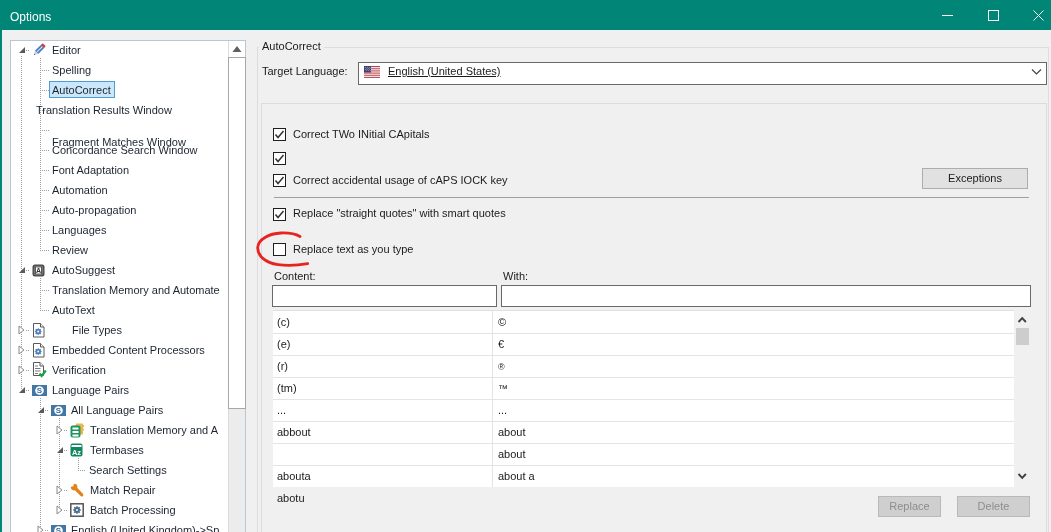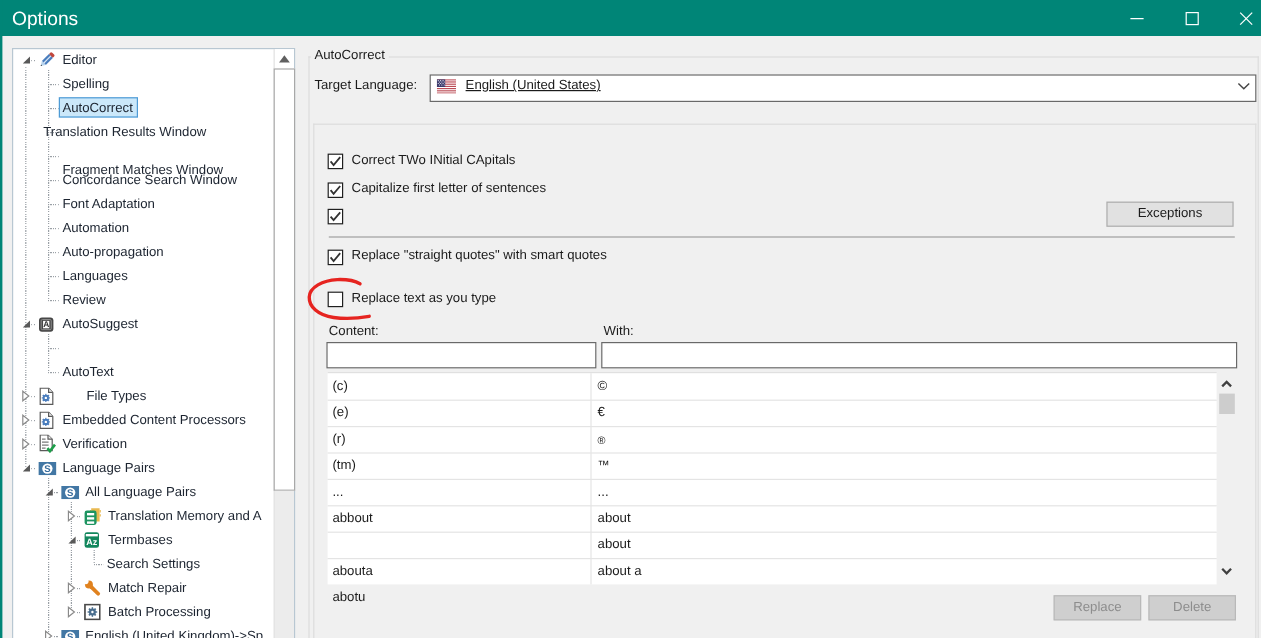--- a/index.html
+++ b/index.html
@@ -1,21 +1,21 @@
 <!DOCTYPE html>
 <html><head>
 <meta charset="utf-8">
 <style>
   html,body{margin:0;padding:0;}
   body{width:1051px;height:532px;overflow:hidden;font-family:"Liberation Sans",sans-serif;font-size:11px;color:#1b1b1b;background:#f0f0f0;}
   .win{position:relative;width:1051px;height:532px;background:#f0f0f0;}
   .abs{position:absolute;}
   
   .titlebar{position:absolute;left:0;top:0;width:1051px;height:30px;background:#008577;}
-  .title{position:absolute;left:10px;top:10px;color:#fff;font-size:16px;line-height:14px;}
+  .title{position:absolute;left:10px;top:10px;color:#fff;font-size:12px;line-height:14px;}
   
   .edgeL{position:absolute;left:0;top:0;width:2px;height:532px;background:#008577;}
   
   .tree{position:absolute;left:10px;top:40px;width:236px;height:500px;background:#fff;border:1px solid #b8c7d2;box-sizing:border-box;}
   .trow{position:absolute;white-space:nowrap;color:#1c2430;line-height:14px;}
   #treeitems{position:absolute;left:0;top:0;width:228px;height:532px;overflow:hidden;}
   .dotv{position:absolute;width:1px;background-image:repeating-linear-gradient(to bottom,#9aa0a6 0,#9aa0a6 1px,transparent 1px,transparent 2px);}
   .doth{position:absolute;height:1px;background-image:repeating-linear-gradient(to right,#9aa0a6 0,#9aa0a6 1px,transparent 1px,transparent 2px);}
   .sel{position:absolute;background:#cbe8fa;border:1px solid #4f9bd5;box-sizing:border-box;}
   
@@ -246,20 +246,21 @@
   <div class="trow" style="left:52px;top:83px;">AutoCorrect</div>
   <div class="trow" style="left:36px;top:103px;">Translation Results Window</div>
   <div class="trow" style="left:52px;top:123px;margin-top:12px;">Fragment Matches Window</div>
   <div class="trow" style="left:52px;top:143px;">Concordance Search Window</div>
   <div class="trow" style="left:52px;top:163px;">Font Adaptation</div>
   <div class="trow" style="left:52px;top:183px;">Automation</div>
   <div class="trow" style="left:52px;top:203px;">Auto-propagation</div>
   <div class="trow" style="left:52px;top:223px;">Languages</div>
   <div class="trow" style="left:52px;top:243px;">Review</div>
   <div class="trow" style="left:52px;top:263px;">AutoSuggest</div>
+  <div class="trow" style="left:52px;top:283px;">Translation Memory and Automate</div>
   <div class="trow" style="left:52px;top:303px;">AutoText</div>
   <div class="trow" style="left:52px;top:323px;margin-left:20px;">File Types</div>
   <div class="trow" style="left:52px;top:343px;">Embedded Content Processors</div>
   <div class="trow" style="left:52px;top:363px;">Verification</div>
   <div class="trow" style="left:52px;top:383px;">Language Pairs</div>
   <div class="trow" style="left:71px;top:403px;">All Language Pairs</div>
   <div class="trow" style="left:90px;top:423px;">Translation Memory and A</div>
   <div class="trow" style="left:90px;top:443px;">Termbases</div>
   <div class="trow" style="left:89px;top:463px;">Search Settings</div>
   <div class="trow" style="left:90px;top:483px;">Match Repair</div>
@@ -318,26 +319,26 @@
   <div class="cb" style="left:273px;top:128px;"></div>
   <svg class="abs" style="left:273px;top:128px" width="13" height="13">
       <polyline points="2.5,6.5 5,9.5 10.5,3" fill="none" stroke="#333333" stroke-width="1.5"></polyline>
     </svg>
   <div class="lab" style="left:293px;top:127px;">Correct TWo INitial CApitals</div>
 
   <div class="cb" style="left:273px;top:152px;"></div>
   <svg class="abs" style="left:273px;top:152px" width="13" height="13">
       <polyline points="2.5,6.5 5,9.5 10.5,3" fill="none" stroke="#333333" stroke-width="1.5"></polyline>
     </svg>
-  <div class="lab" style="left:293px;top:150px;">Capitalize first letter of sentences</div>
 
   <div class="cb" style="left:273px;top:174px;"></div>
   <svg class="abs" style="left:273px;top:174px" width="13" height="13">
       <polyline points="2.5,6.5 5,9.5 10.5,3" fill="none" stroke="#333333" stroke-width="1.5"></polyline>
     </svg>
+  <div class="lab" style="left:293px;top:173px;">Correct accidental usage of cAPS IOCK key</div>
 
   <div class="btn" style="left:922px;top:168px;width:106px;height:21px;line-height:19px;">Exceptions</div>
 
   <div class="sepline" style="left:274px;top:197px;width:755px;"></div>
 
   <div class="cb" style="left:273px;top:208px;"></div>
   <svg class="abs" style="left:273px;top:208px" width="13" height="13">
       <polyline points="2.5,6.5 5,9.5 10.5,3" fill="none" stroke="#333333" stroke-width="1.5"></polyline>
     </svg>
   <div class="lab" style="left:293px;top:206px;">Replace "straight quotes" with smart quotes</div>
@@ -381,15 +382,15 @@
       <div class="tcell" style="left:225px;top:159px;">about a</div>
   </div>
 
   <div class="rsb"></div>
   <svg class="abs" style="left:1014px;top:311px" width="17" height="176">
     <polyline points="4.5,11 8.2,7.2 11.9,11" fill="none" stroke="#404040" stroke-width="1.9"></polyline>
     <rect x="2" y="17" width="13" height="17" fill="#cdcdcd"></rect>
     <polyline points="4.5,163 8.2,166.8 11.9,163" fill="none" stroke="#404040" stroke-width="1.9"></polyline>
   </svg>
 
-  <div class="btnd" style="left:878px;top:496px;width:73px;height:21px;line-height:19px;">Replace</div>
+  <div class="btnd" style="left:878px;top:496px;width:63px;height:21px;line-height:19px;">Replace</div>
   <div class="btnd" style="left:957px;top:496px;width:73px;height:21px;line-height:19px;">Delete</div>
 </div>
 
 </body></html>

